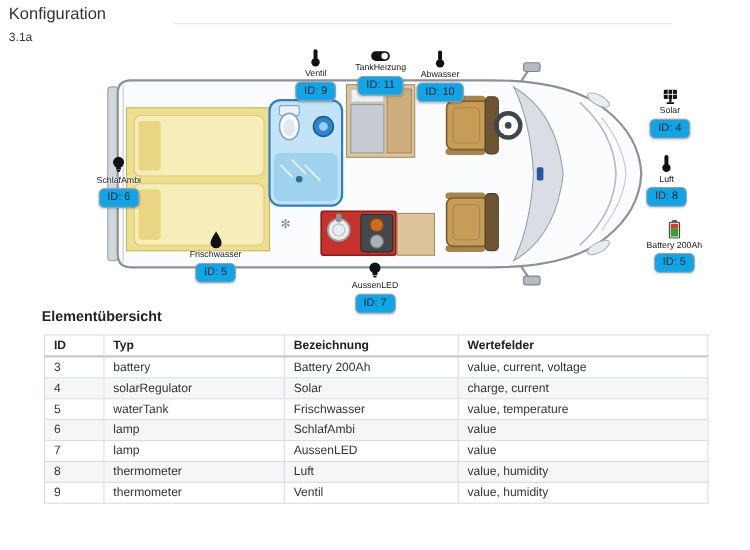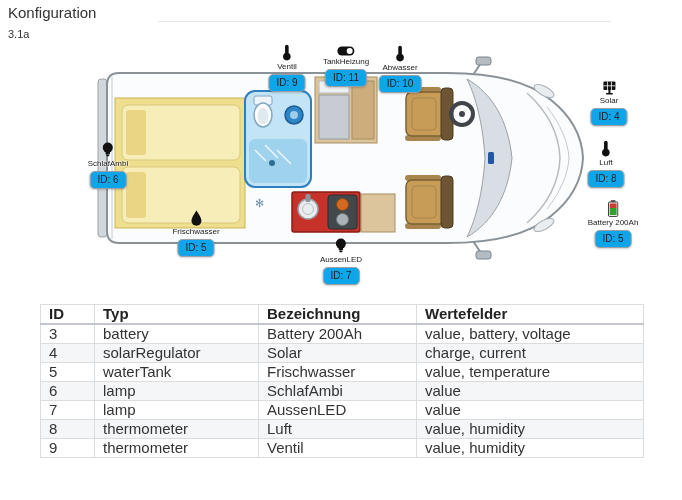--- a/index.html
+++ b/index.html
@@ -25,21 +25,21 @@
   .marker .micon svg{display:block;}
   .marker .mlabel{margin-top:1px;font-size:8px;line-height:10px;color:#1a1a1a;white-space:nowrap;
           text-shadow:0 0 2px #fff,0 0 2px #fff;}
   .marker .mid{margin-top:2px;background:#0ea5e9;border:1px solid #9aa0a6;border-radius:5px;
           padding:2px 7px;font-size:10px;line-height:12px;color:#202124;white-space:nowrap;
           box-shadow:0 1px 2px rgba(0,0,0,.18);cursor:pointer;}
 
   
   .overview-heading{position:absolute;left:38px;top:280px;margin:0;font-size:13px;font-weight:bold;color:#222;}
   table.element-table{position:absolute;left:40px;top:304px;width:604px;border-collapse:collapse;
-          font-size:15px;color:#333;table-layout:fixed;padding-left:44px;}
+          font-size:11px;color:#333;table-layout:fixed;padding-left:44px;}
   .element-table th,.element-table td{border:1px solid #dadde0;padding:3px 8px;text-align:left;
           line-height:12px;overflow:hidden;white-space:nowrap;}
   .element-table th{font-weight:bold;border-bottom:2px solid #c3c7cb;background:#fff;color:#222;}
   .element-table tbody tr:nth-child(even){background:#f4f6f8;}
 </style>
 </head>
 <body>
 
 <div class="page">
 
@@ -231,20 +231,21 @@
             <rect x="3.8" y="10" width="4.4" height="2.2" fill="#111"></rect>
             <rect x="4.4" y="12.6" width="3.2" height="1.6" rx="0.8" fill="#111"></rect>
           </svg>
       </span>
       <span class="mlabel">AussenLED</span>
       <span class="mid">ID: 7</span>
     </div>
 
   </div>
 
+  <h2 class="overview-heading">Elementübersicht</h2>
 
   <table class="element-table">
     <colgroup>
         <col style="width:54px">
         <col style="width:164px">
         <col style="width:158px">
         <col>
       </colgroup>
     <thead>
       <tr>
@@ -252,21 +253,21 @@
         <th>Typ</th>
         <th>Bezeichnung</th>
         <th>Wertefelder</th>
       </tr>
     </thead>
     <tbody>
       <tr>
         <td>3</td>
         <td>battery</td>
         <td>Battery 200Ah</td>
-        <td>value, battery, voltage</td>
+        <td>value, current, voltage</td>
       </tr>
       <tr>
         <td>4</td>
         <td>solarRegulator</td>
         <td>Solar</td>
         <td>charge, current</td>
       </tr>
       <tr>
         <td>5</td>
         <td>waterTank</td>

